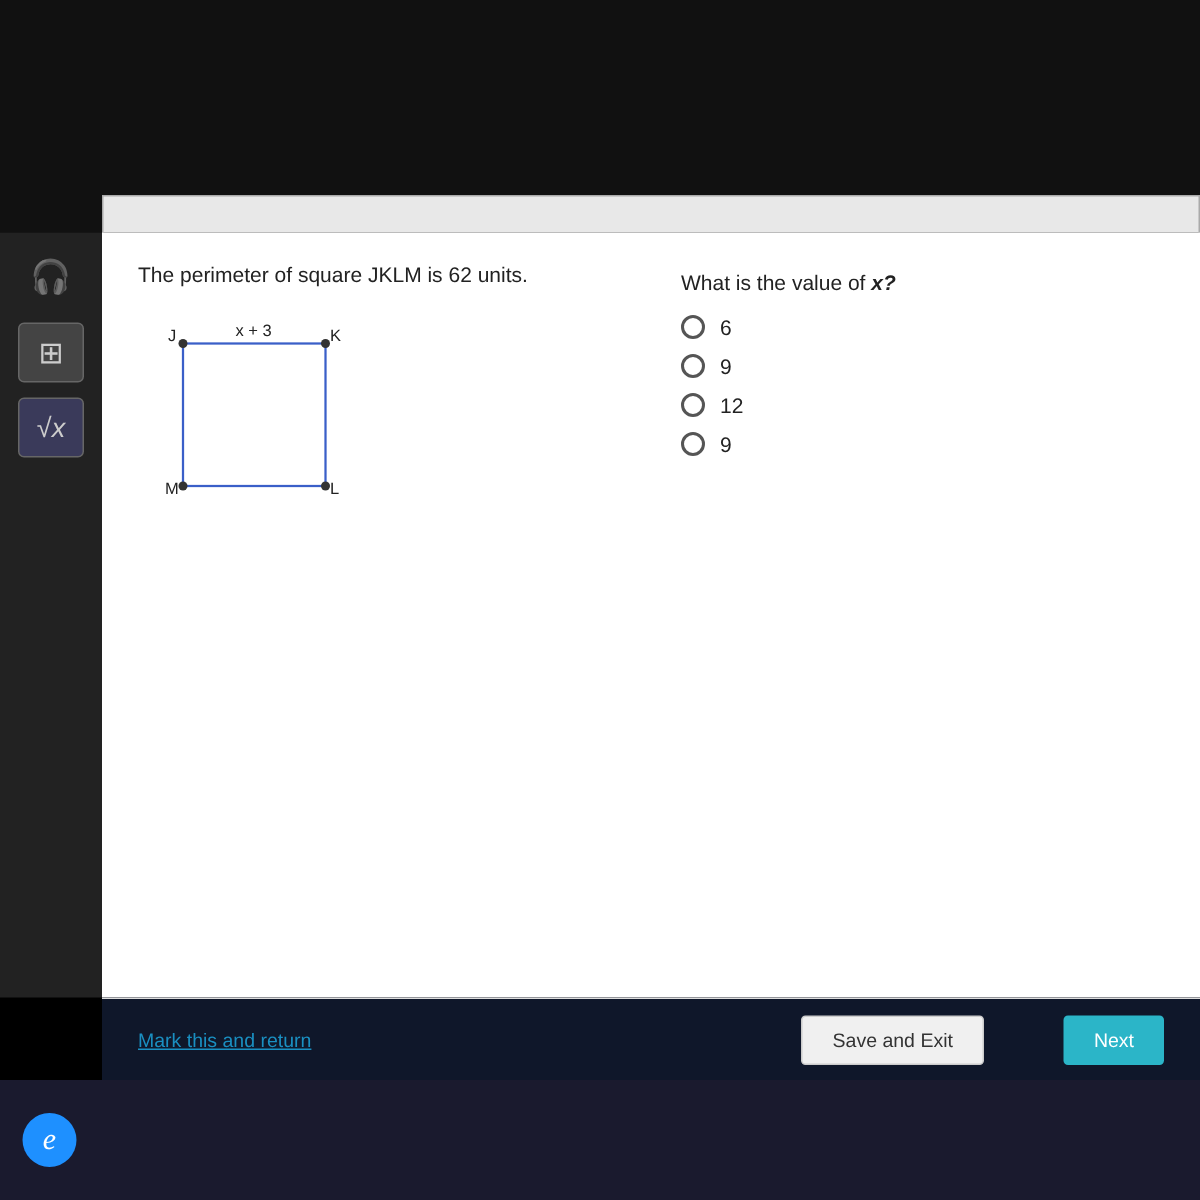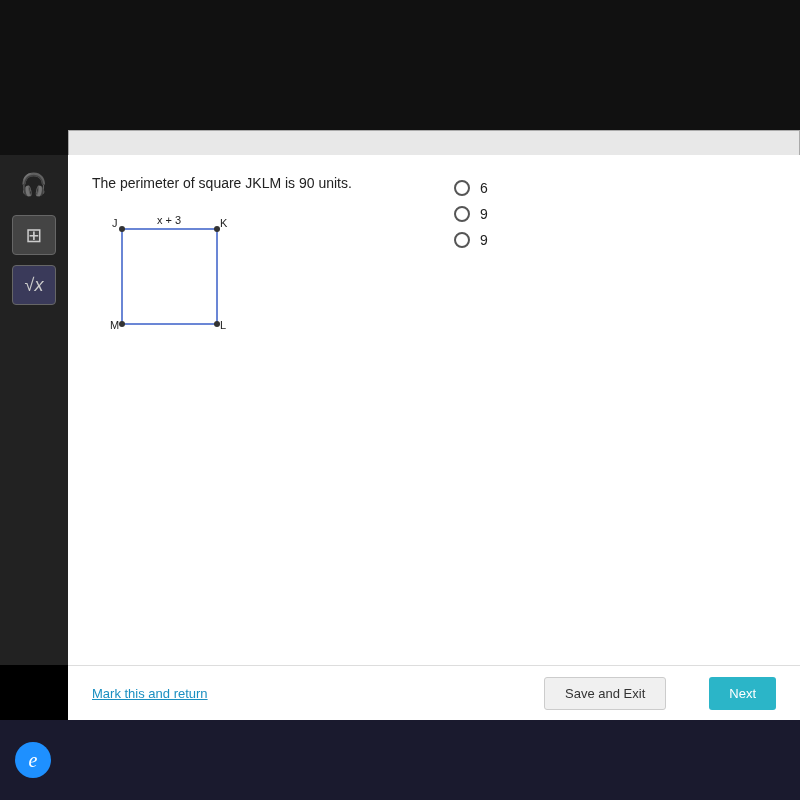--- a/index.html
+++ b/index.html
@@ -152,38 +152,38 @@
       flex-shrink: 0;
     }
 
     
     .footer-area {
       position: absolute;
       top: 665px;
       left: 68px;
       width: 732px;
       height: 55px;
-      background: #ffffff;
+      background: #0f172a;
       display: flex;
       align-items: center;
       justify-content: space-between;
       padding: 0 24px;
       border-top: 1px solid #ddd;
     }
 
     .mark-link {
       font-size: 13px;
       color: #1a8fc1;
       text-decoration: underline;
       cursor: pointer;
     }
 
     .footer-buttons {
       display: flex;
-      gap: 6px;
+      gap: 16px;
     }
 
     .btn-save {
       background: #f0f0f0;
       border: 1px solid #ccc;
       color: #333;
       padding: 8px 20px;
       font-size: 13px;
       border-radius: 3px;
       cursor: pointer;
@@ -263,21 +263,21 @@
   </div>
   <div class="sidebar-icon" style="color:#ccc; font-size:18px; font-style:italic; background:#3a3a5a; border:1px solid #666;">
     √x
   </div>
 </div>
 
 <div class="main-content">
   <div class="question-area">
 
     <div class="left-panel">
-      <p class="problem-statement">The perimeter of square JKLM is 90 units.</p>
+      <p class="problem-statement">The perimeter of square JKLM is 62 units.</p>
 
       <div class="square-diagram">
         <svg class="square-svg" viewBox="0 0 130 130" xmlns="http://www.w3.org/2000/svg">
 
           <rect x="20" y="20" width="95" height="95" fill="none" stroke="#3a5fc8" stroke-width="1.5"></rect>
 
           <circle cx="20" cy="20" r="3" fill="#333"></circle>
           <circle cx="115" cy="20" r="3" fill="#333"></circle>
           <circle cx="20" cy="115" r="3" fill="#333"></circle>
           <circle cx="115" cy="115" r="3" fill="#333"></circle>
@@ -285,32 +285,40 @@
           <text x="10" y="18" font-size="11" fill="#222" font-family="Arial">J</text>
           <text x="55" y="15" font-size="11" fill="#222" font-family="Arial">x + 3</text>
           <text x="118" y="18" font-size="11" fill="#222" font-family="Arial">K</text>
           <text x="8" y="120" font-size="11" fill="#222" font-family="Arial">M</text>
           <text x="118" y="120" font-size="11" fill="#222" font-family="Arial">L</text>
         </svg>
       </div>
     </div>
 
     <div class="right-panel">
+      <p class="question-label">
+        <span>What is the value of</span>
+        <em> x?</em>
+      </p>
 
       <ul class="options-list">
         <li class="option-item">
           <div class="option-radio"></div>
           <span>6</span>
         </li>
         <li class="option-item">
           <div class="option-radio"></div>
           <span>9</span>
         </li>
         <li class="option-item">
           <div class="option-radio"></div>
+          <span>12</span>
+        </li>
+        <li class="option-item">
+          <div class="option-radio"></div>
           <span>9</span>
         </li>
       </ul>
     </div>
   </div>
 </div>
 
 <div class="footer-area">
   <a class="mark-link">Mark this and return</a>
   <div class="footer-buttons">

